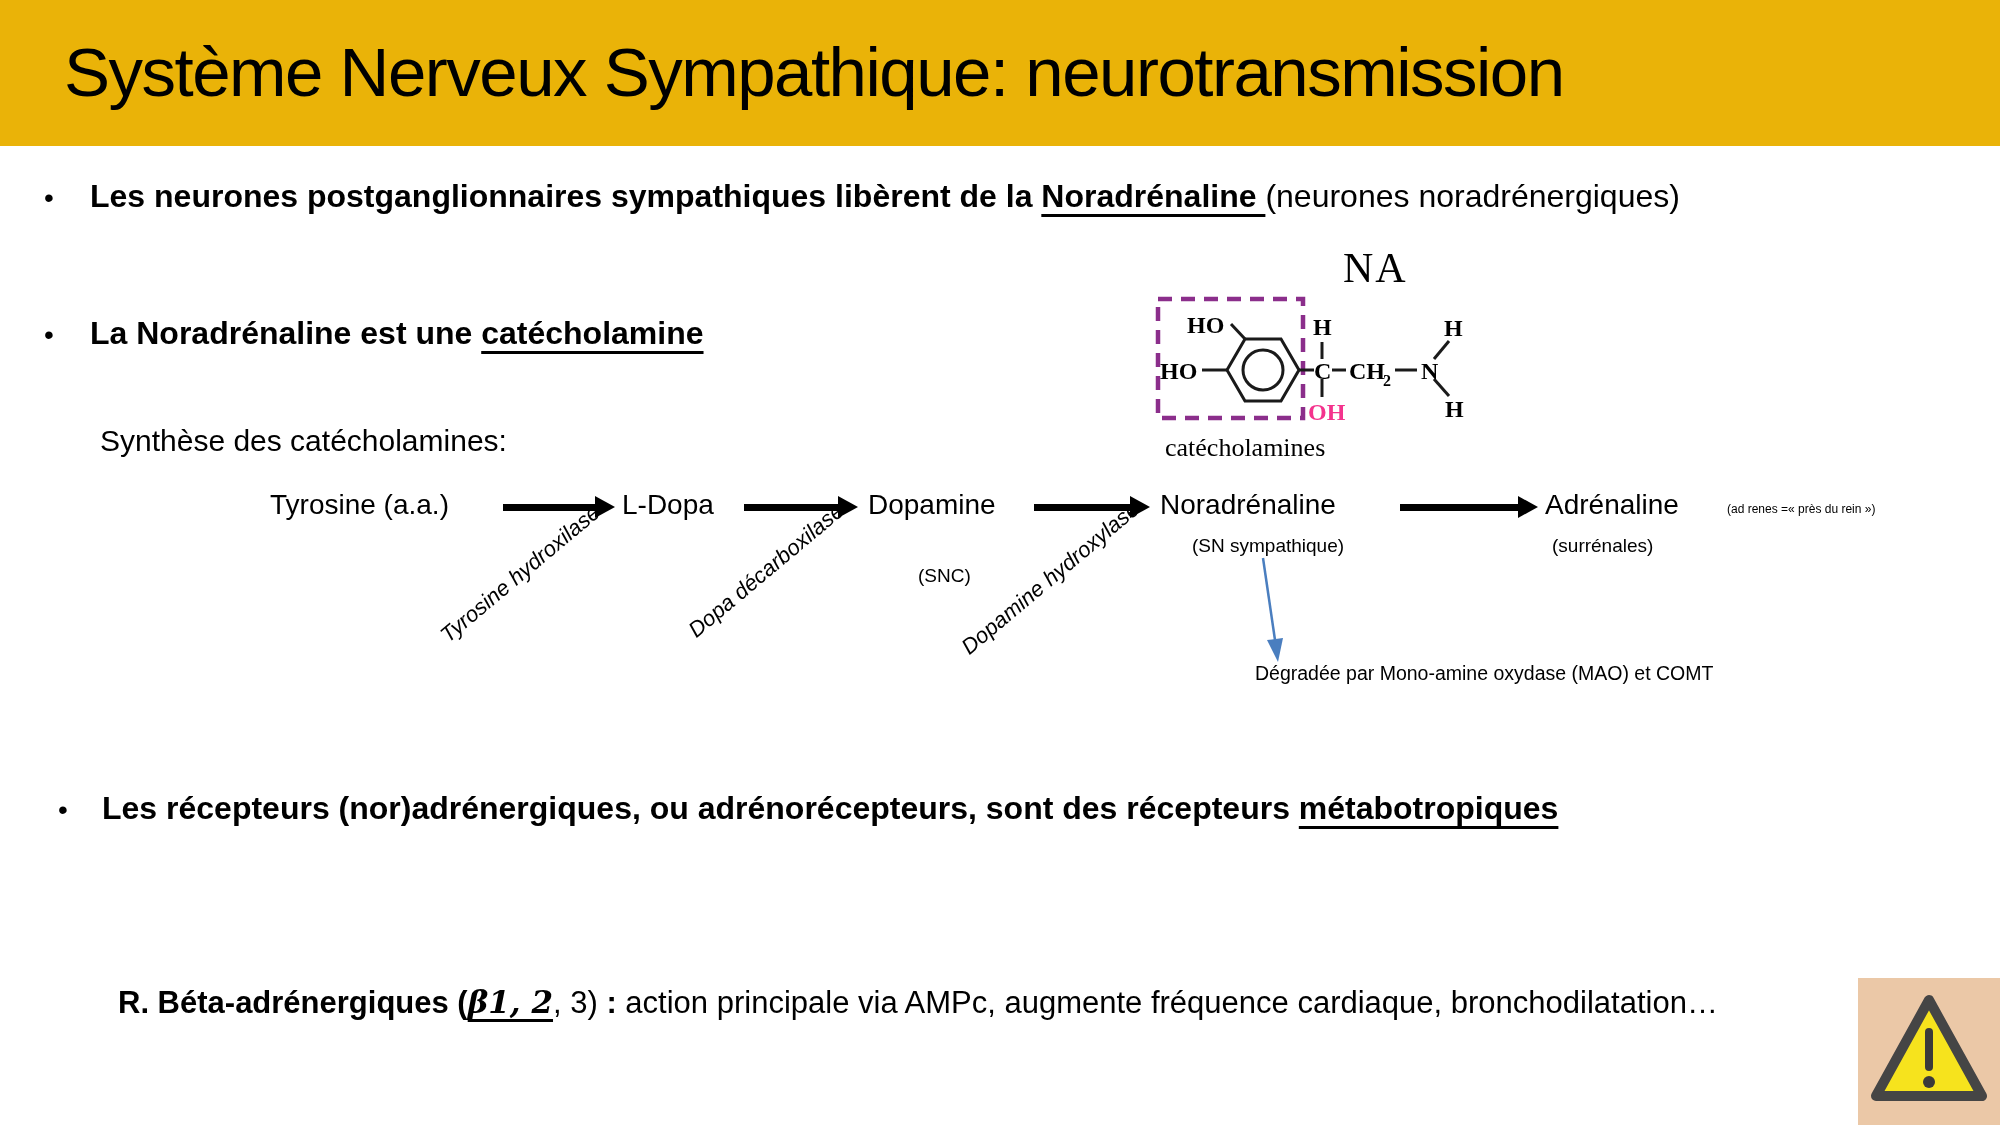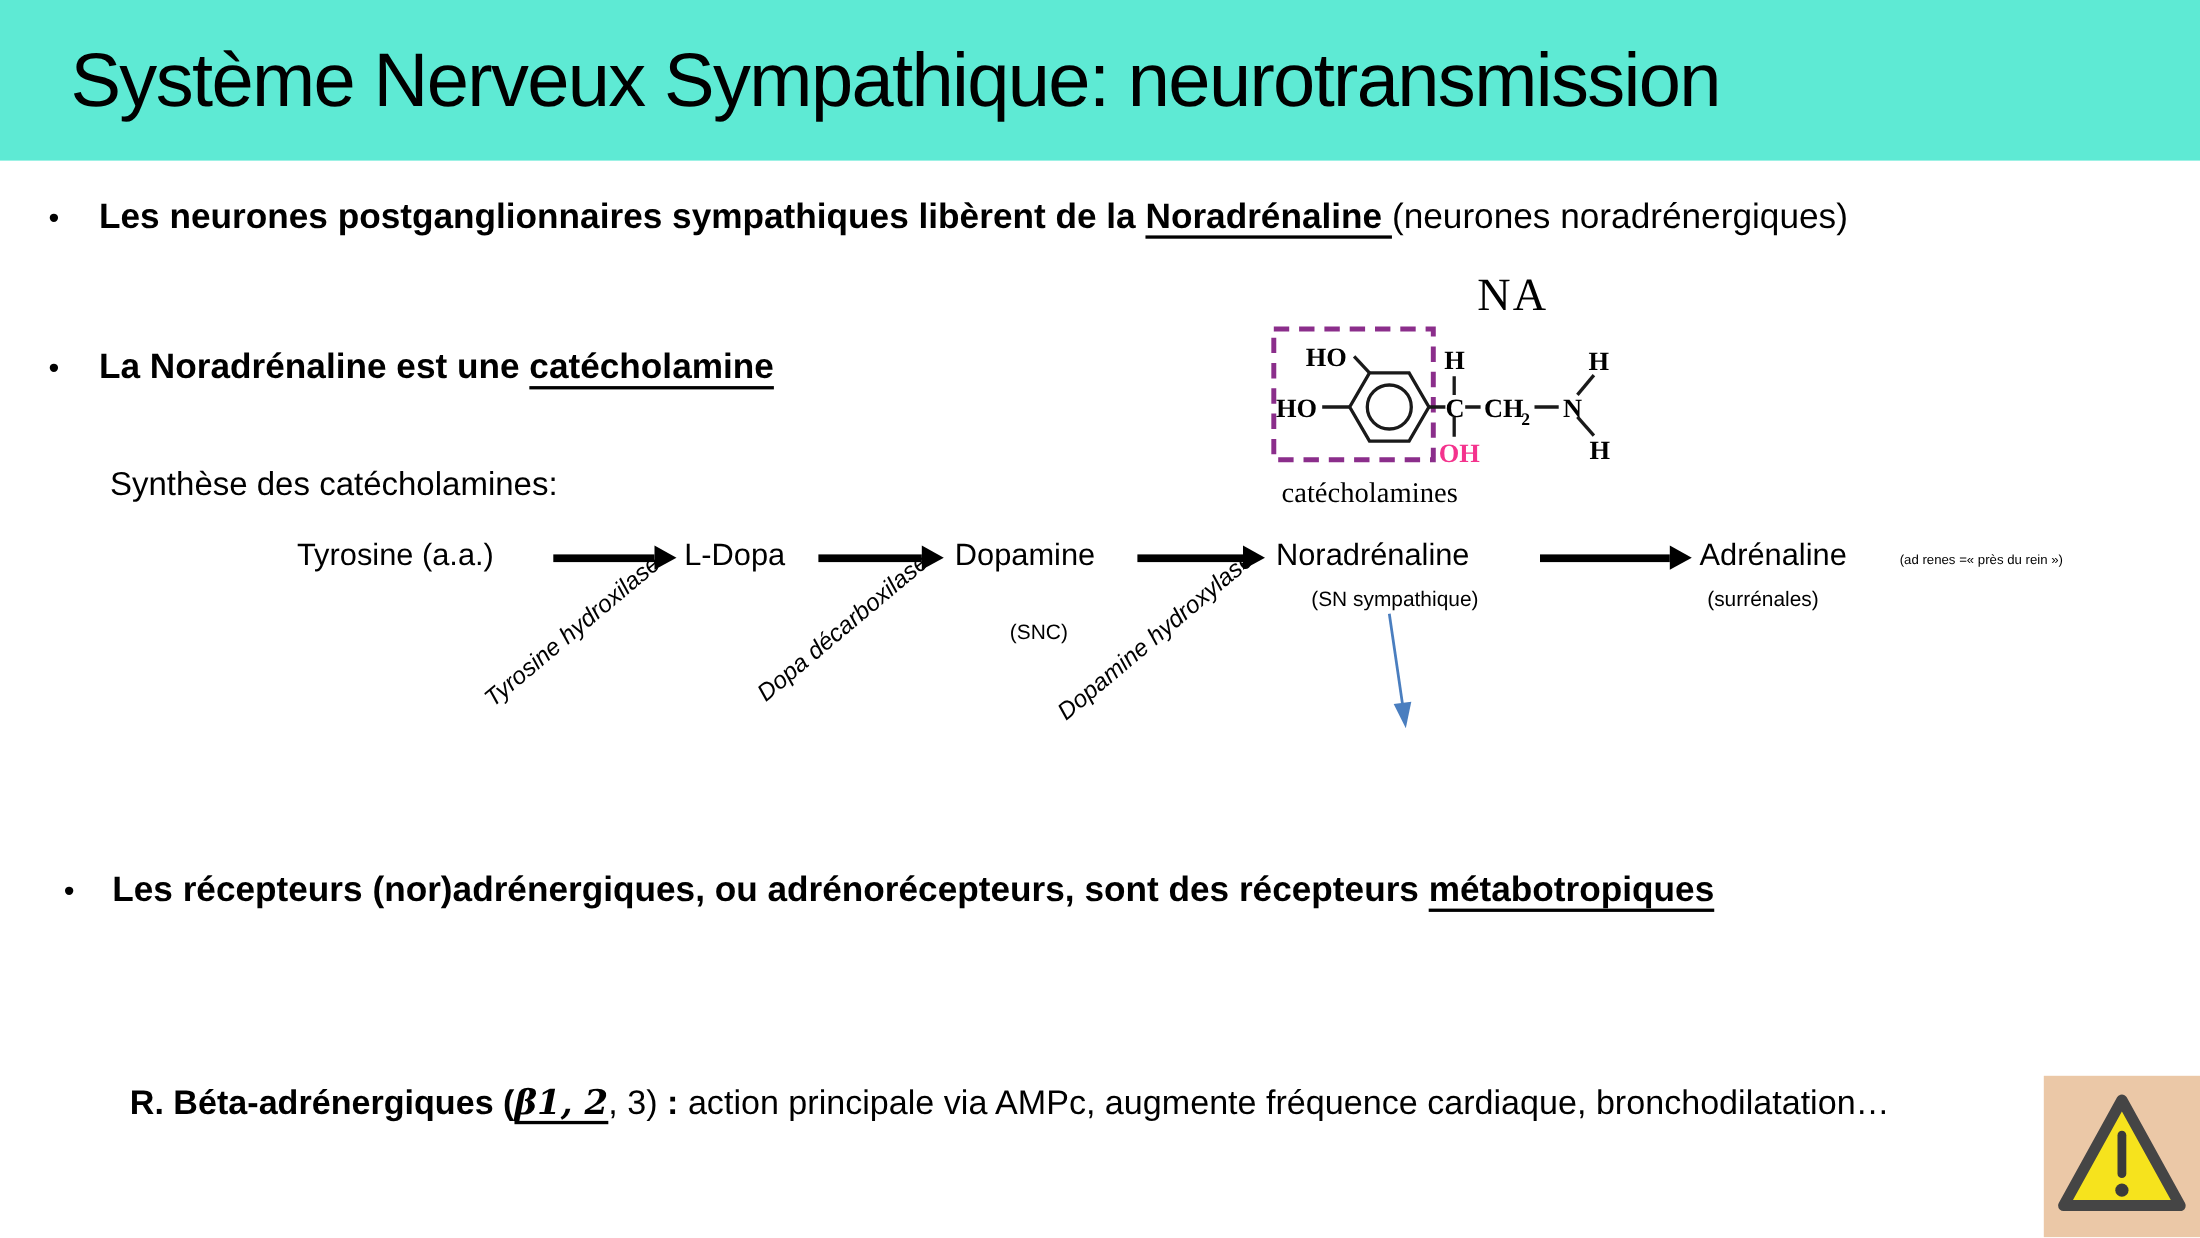--- a/index.html
+++ b/index.html
@@ -1,19 +1,19 @@
 <!DOCTYPE html>
 <html><head>
 <meta charset="utf-8">
 <style>
   html,body{margin:0;padding:0;background:#ffffff;}
   .slide{position:relative;width:2000px;height:1125px;background:#ffffff;overflow:hidden;
          font-family:"Liberation Sans",sans-serif;color:#000;}
   
-  .banner{position:absolute;left:0;top:0;width:2000px;height:146px;background:#5eead4;}
+  .banner{position:absolute;left:0;top:0;width:2000px;height:146px;background:#eab308;}
   .title{position:absolute;left:64px;top:38px;font-size:69px;font-weight:400;
          letter-spacing:-1.5px;white-space:nowrap;color:#000;line-height:1;}
   
   .dot{position:absolute;font-size:28px;line-height:1;}
   .bline{position:absolute;white-space:nowrap;font-size:32px;font-weight:bold;line-height:1.15;}
   .bline .u{text-decoration:underline;text-decoration-thickness:3px;text-underline-offset:7px;}
   .bline .reg{font-weight:normal;margin-top:34px;}
   
   .synth-heading{position:absolute;left:100px;top:424px;font-size:30px;white-space:nowrap;}
   .step{position:absolute;font-size:28px;white-space:nowrap;line-height:1.1;}
@@ -112,20 +112,21 @@
   <div class="note" style="left:1552px;top:535px;">(surrénales)</div>
 
   <div class="enzyme" style="left:452px;top:622px;">Tyrosine hydroxilase</div>
   <div class="enzyme" style="left:700px;top:617px;">Dopa décarboxilase</div>
   <div class="enzyme" style="left:973px;top:634px;">Dopamine hydroxylase</div>
 
   <svg style="position:absolute;left:1252px;top:556px;" width="40" height="112" viewBox="0 0 40 112">
     <line x1="11" y1="2" x2="23" y2="84" stroke-width="2.5" stroke="#4a7ebf"></line>
     <polygon points="26,106 15,84 31,82" fill="#4a7ebf"></polygon>
   </svg>
+  <div class="degradation">Dégradée par Mono-amine oxydase (MAO) et COMT</div>
 
   <span class="dot" style="left:58px;top:796px;">•</span>
   <div class="bline" style="left:102px;top:790px;"><span>Les récepteurs (nor)adrénergiques, ou adrénorécepteurs, sont des récepteurs </span><span class="u">métabotropiques</span></div>
 
 
   <div class="rline" style="left:118px;top:985px;"><span class="b">R. Béta-adrénergiques (</span><span class="gkbu">β1, 2</span><span>, 3) </span><span class="b">:</span><span> action principale via AMPc, augmente fréquence cardiaque, bronchodilatation…</span></div>
 
   <div class="warn">
     <svg width="142" height="147" viewBox="0 0 142 147">
       <path d="M71 22 L124 118 L18 118 Z" stroke-width="10" stroke-linejoin="round" stroke="#454545" fill="#f6e31d"></path>

